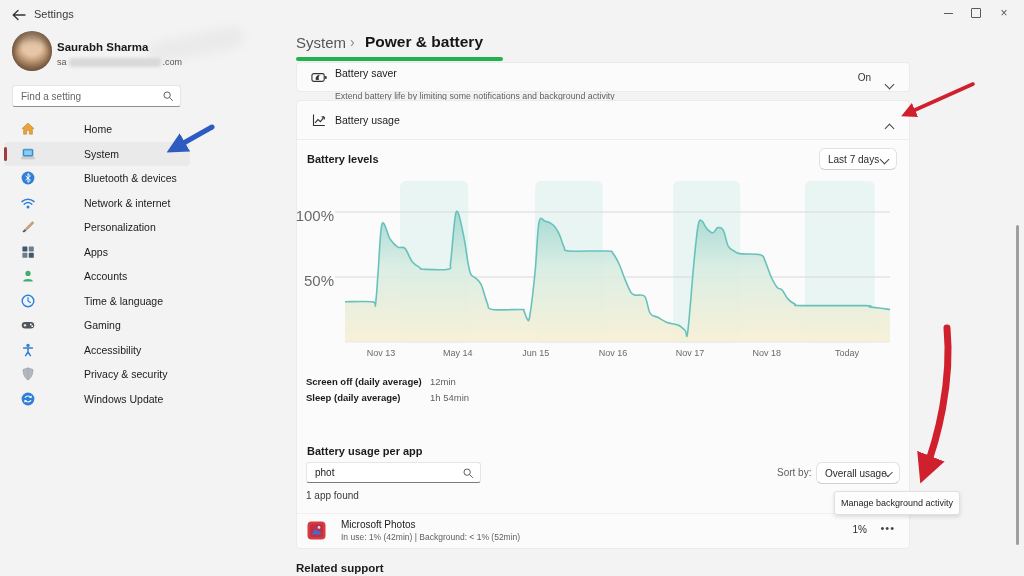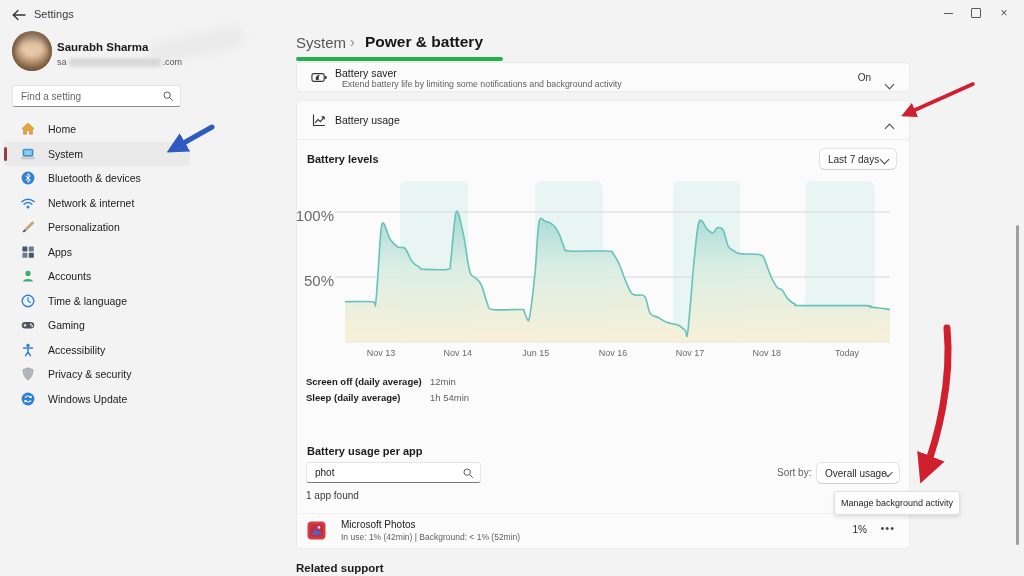--- a/index.html
+++ b/index.html
@@ -27,36 +27,36 @@
   .search-box input{flex:1;border:none;outline:none;background:transparent;font-size:10px;color:#333;padding:0 0 0 8px;font-family:inherit;}
   .search-box input::placeholder{color:#666;}
   .search-glyph{width:12px;height:12px;margin-right:6px;flex:0 0 auto;}
   .nav{position:absolute;left:4px;top:117px;width:186px;}
   .nav-item{position:relative;height:24.5px;display:flex;align-items:center;padding-left:16px;border-radius:4px;cursor:pointer;}
   .nav-item.selected{background:#eaeaea;}
   .accent{display:none;position:absolute;left:0;top:5px;width:3px;height:14px;border-radius:2px;background:#a23c3c;}
   .nav-item.selected .accent{display:block;}
   .nav-icon{width:16px;height:16px;margin-right:12px;flex:0 0 auto;}
   .nav-icon svg{width:16px;height:16px;display:block;}
-  .nav-label{font-size:10.5px;color:#1b1b1b;white-space:nowrap;}
+  .nav-label{font-size:10.5px;color:#1b1b1b;white-space:nowrap;margin-left:36px;}
 
   
   .bc-parent{position:absolute;left:296px;top:34px;font-size:15px;color:#565656;cursor:pointer;}
   .bc-sep{position:absolute;left:350px;top:34px;font-size:14px;color:#8a8a8a;}
   .bc-current{position:absolute;left:365px;top:33px;font-size:15.5px;font-weight:700;color:#151515;}
   .green-underline{position:absolute;left:296px;top:57px;width:207px;height:4px;border-radius:2px;background:#22b14c;}
 
   .card{position:absolute;background:#fbfbfb;border:1px solid #ebebeb;border-radius:4px;box-sizing:border-box;}
   .card-saver{left:296px;top:62px;width:614px;height:30px;}
   .card-usage{left:296px;top:100px;width:614px;height:449px;}
   .usage-header{position:absolute;left:0;top:0;width:100%;height:39px;border-bottom:1px solid #ededed;box-sizing:border-box;}
 
   .row-icon{position:absolute;left:14px;}
   .row-title{position:absolute;left:38px;font-size:10.5px;color:#1b1b1b;}
-  .row-sub{position:absolute;left:45px;font-size:8.8px;color:#606060;white-space:nowrap;}
+  .row-sub{position:absolute;left:38px;font-size:8.8px;color:#606060;white-space:nowrap;margin-top:12px;}
   .saver-value{position:absolute;right:38px;top:9px;font-size:10px;color:#333;}
   .chev{display:inline-block;width:6px;height:6px;border-right:1.3px solid #454545;border-bottom:1.3px solid #454545;}
   .chev.down{transform:rotate(45deg);}
   .chev.up{transform:rotate(-135deg);}
   .chev-btn{position:absolute;cursor:pointer;}
 
   .section-title{position:absolute;font-size:11px;font-weight:700;color:#1b1b1b;}
   .dropdown{position:absolute;background:#ffffff;border:1px solid #e2e2e2;border-bottom-color:#cfcfcf;border-radius:6px;display:flex;align-items:center;justify-content:space-between;padding:0 8px;box-sizing:border-box;cursor:pointer;}
   .dropdown .dd-label{font-size:10px;color:#2a2a2a;white-space:nowrap;}
   .dd-levels{left:522px;top:47px;width:78px;height:22px;}
@@ -319,21 +319,21 @@
         <rect x="459.98" y="3" width="69.75999999999999" height="162" rx="6" fill="#e8f5f3"></rect>
         <line x1="-10" x2="545" y1="34" y2="34" stroke="#d8d8d8" stroke-width="1"></line>
         <line x1="-10" x2="545" y1="99" y2="99" stroke="#d8d8d8" stroke-width="1"></line>
         <path d="M0,164L0,123.69999999999999C4.5,123.7 22.2,123.3 27.3,123.7C32.3,124.1 29.5,131.5 30.5,126.3C31.5,121.1 32.2,105.9 33.2,92.5C34.3,79.1 35.1,50.9 37.1,45.7C39.1,40.5 42.6,57.4 45.2,61.3C47.9,65.2 50.4,67.6 52.9,69.1C55.3,70.6 57.6,68.0 60.0,70.4C62.3,72.8 64.5,80.1 67.0,83.4C69.6,86.6 73.4,88.6 75.2,89.9C77.0,91.2 73.3,91.0 77.9,91.2C82.6,91.4 98.4,92.5 103.0,91.2C107.6,89.9 104.4,92.9 105.7,83.4C107.1,73.9 109.1,38.5 111.2,34.0C113.3,29.4 116.3,47.4 118.3,56.1C120.3,64.8 121.9,79.3 123.2,86.0C124.4,92.7 124.6,94.0 125.9,96.4C127.2,98.8 129.1,98.6 130.8,100.3C132.5,102.0 134.3,102.7 136.3,106.8C138.2,110.9 140.4,120.9 142.2,125.0C144.1,129.1 141.5,130.4 147.2,131.5C152.8,132.6 170.8,131.3 176.0,131.5C181.3,131.7 177.8,131.3 178.8,132.8C179.8,134.3 181.0,139.7 182.0,140.6C183.0,141.5 183.4,146.0 184.8,138.0C186.1,130.0 188.7,108.1 190.2,92.5C191.7,76.9 192.4,52.6 194.0,44.4C195.7,36.2 197.7,42.7 200.0,43.1C202.4,43.5 205.8,44.8 208.2,47.0C210.6,49.2 212.4,52.4 214.2,56.1C216.0,59.8 217.5,66.3 219.1,69.1C220.7,71.9 216.8,72.3 224.0,73.0C231.2,73.7 254.8,72.6 262.1,73.0C269.5,73.4 266.1,73.4 268.1,75.6C270.1,77.8 272.1,81.7 274.1,86.0C276.1,90.3 278.1,96.8 280.1,101.6C282.1,106.4 284.3,112.0 286.1,114.6C287.9,117.2 288.8,116.5 291.0,117.2C293.3,117.8 297.4,115.5 299.8,118.5C302.1,121.5 303.0,131.9 305.2,135.4C307.4,138.9 310.0,137.8 312.8,139.3C315.6,140.8 318.7,143.2 322.1,144.5C325.5,145.8 330.0,145.8 333.0,147.1C336.0,148.4 338.4,151.2 340.1,152.3C341.7,153.4 341.4,164.7 342.8,153.6C344.3,142.5 347.1,103.8 348.8,86.0C350.5,68.2 351.8,54.1 353.2,47.0C354.5,39.9 355.5,42.4 357.0,43.1C358.4,43.7 360.1,48.9 361.9,50.9C363.7,52.8 366.1,55.0 367.9,54.8C369.7,54.6 371.1,50.0 372.8,49.6C374.5,49.2 376.5,49.2 378.2,52.2C380.0,55.2 381.3,64.3 383.1,67.8C385.0,71.3 387.1,71.7 389.1,73.0C391.1,74.3 390.7,74.9 395.1,75.6C399.6,76.3 411.7,75.6 415.8,76.9C420.0,78.2 418.5,79.7 420.2,83.4C421.9,87.1 424.2,94.7 426.2,99.0C428.2,103.3 430.4,107.2 432.2,109.4C434.0,111.6 435.3,110.0 437.1,112.0C438.9,114.0 440.9,118.7 443.1,121.1C445.3,123.5 448.0,125.2 450.2,126.3C452.3,127.4 444.5,127.4 456.2,127.6C467.8,127.8 508.5,127.4 519.9,127.6C531.4,127.8 522.3,128.5 524.8,128.9C527.4,129.3 531.8,129.8 535.2,130.2C538.6,130.6 543.4,131.3 545.0,131.5L545,164Z" fill="url(#areaGrad)" clip-path="url(#plotClip)"></path>
         <path d="M0.0,123.7C4.5,123.7 22.2,123.3 27.3,123.7C32.3,124.1 29.5,131.5 30.5,126.3C31.5,121.1 32.2,105.9 33.2,92.5C34.3,79.1 35.1,50.9 37.1,45.7C39.1,40.5 42.6,57.4 45.2,61.3C47.9,65.2 50.4,67.6 52.9,69.1C55.3,70.6 57.6,68.0 60.0,70.4C62.3,72.8 64.5,80.1 67.0,83.4C69.6,86.6 73.4,88.6 75.2,89.9C77.0,91.2 73.3,91.0 77.9,91.2C82.6,91.4 98.4,92.5 103.0,91.2C107.6,89.9 104.4,92.9 105.7,83.4C107.1,73.9 109.1,38.5 111.2,34.0C113.3,29.4 116.3,47.4 118.3,56.1C120.3,64.8 121.9,79.3 123.2,86.0C124.4,92.7 124.6,94.0 125.9,96.4C127.2,98.8 129.1,98.6 130.8,100.3C132.5,102.0 134.3,102.7 136.3,106.8C138.2,110.9 140.4,120.9 142.2,125.0C144.1,129.1 141.5,130.4 147.2,131.5C152.8,132.6 170.8,131.3 176.0,131.5C181.3,131.7 177.8,131.3 178.8,132.8C179.8,134.3 181.0,139.7 182.0,140.6C183.0,141.5 183.4,146.0 184.8,138.0C186.1,130.0 188.7,108.1 190.2,92.5C191.7,76.9 192.4,52.6 194.0,44.4C195.7,36.2 197.7,42.7 200.0,43.1C202.4,43.5 205.8,44.8 208.2,47.0C210.6,49.2 212.4,52.4 214.2,56.1C216.0,59.8 217.5,66.3 219.1,69.1C220.7,71.9 216.8,72.3 224.0,73.0C231.2,73.7 254.8,72.6 262.1,73.0C269.5,73.4 266.1,73.4 268.1,75.6C270.1,77.8 272.1,81.7 274.1,86.0C276.1,90.3 278.1,96.8 280.1,101.6C282.1,106.4 284.3,112.0 286.1,114.6C287.9,117.2 288.8,116.5 291.0,117.2C293.3,117.8 297.4,115.5 299.8,118.5C302.1,121.5 303.0,131.9 305.2,135.4C307.4,138.9 310.0,137.8 312.8,139.3C315.6,140.8 318.7,143.2 322.1,144.5C325.5,145.8 330.0,145.8 333.0,147.1C336.0,148.4 338.4,151.2 340.1,152.3C341.7,153.4 341.4,164.7 342.8,153.6C344.3,142.5 347.1,103.8 348.8,86.0C350.5,68.2 351.8,54.1 353.2,47.0C354.5,39.9 355.5,42.4 357.0,43.1C358.4,43.7 360.1,48.9 361.9,50.9C363.7,52.8 366.1,55.0 367.9,54.8C369.7,54.6 371.1,50.0 372.8,49.6C374.5,49.2 376.5,49.2 378.2,52.2C380.0,55.2 381.3,64.3 383.1,67.8C385.0,71.3 387.1,71.7 389.1,73.0C391.1,74.3 390.7,74.9 395.1,75.6C399.6,76.3 411.7,75.6 415.8,76.9C420.0,78.2 418.5,79.7 420.2,83.4C421.9,87.1 424.2,94.7 426.2,99.0C428.2,103.3 430.4,107.2 432.2,109.4C434.0,111.6 435.3,110.0 437.1,112.0C438.9,114.0 440.9,118.7 443.1,121.1C445.3,123.5 448.0,125.2 450.2,126.3C452.3,127.4 444.5,127.4 456.2,127.6C467.8,127.8 508.5,127.4 519.9,127.6C531.4,127.8 522.3,128.5 524.8,128.9C527.4,129.3 531.8,129.8 535.2,130.2C538.6,130.6 543.4,131.3 545.0,131.5" fill="none" stroke="#68c2bb" stroke-width="1.6" stroke-linejoin="round" clip-path="url(#plotClip)"></path>
         <line x1="0" x2="545" y1="164" y2="164" stroke="#e8e8e8" stroke-width="1"></line>
       </svg>
   </div>
   <div class="chart-xlabels">
       <span class="xlab" style="left: 6.6%;">Nov 13</span>
-      <span class="xlab" style="left: 20.7%;">Nov 14</span>
+      <span class="xlab" style="left: 20.7%;">May 14</span>
       <span class="xlab" style="left: 35%;">Jun 15</span>
       <span class="xlab" style="left: 49.2%;">Nov 16</span>
       <span class="xlab" style="left: 63.3%;">Nov 17</span>
       <span class="xlab" style="left: 77.4%;">Nov 18</span>
       <span class="xlab" style="left: 92.1%;">Today</span>
     </div>
 
   <div class="stats">
     <div class="stat-row">
       <span class="stat-label">Screen off (daily average)</span>

